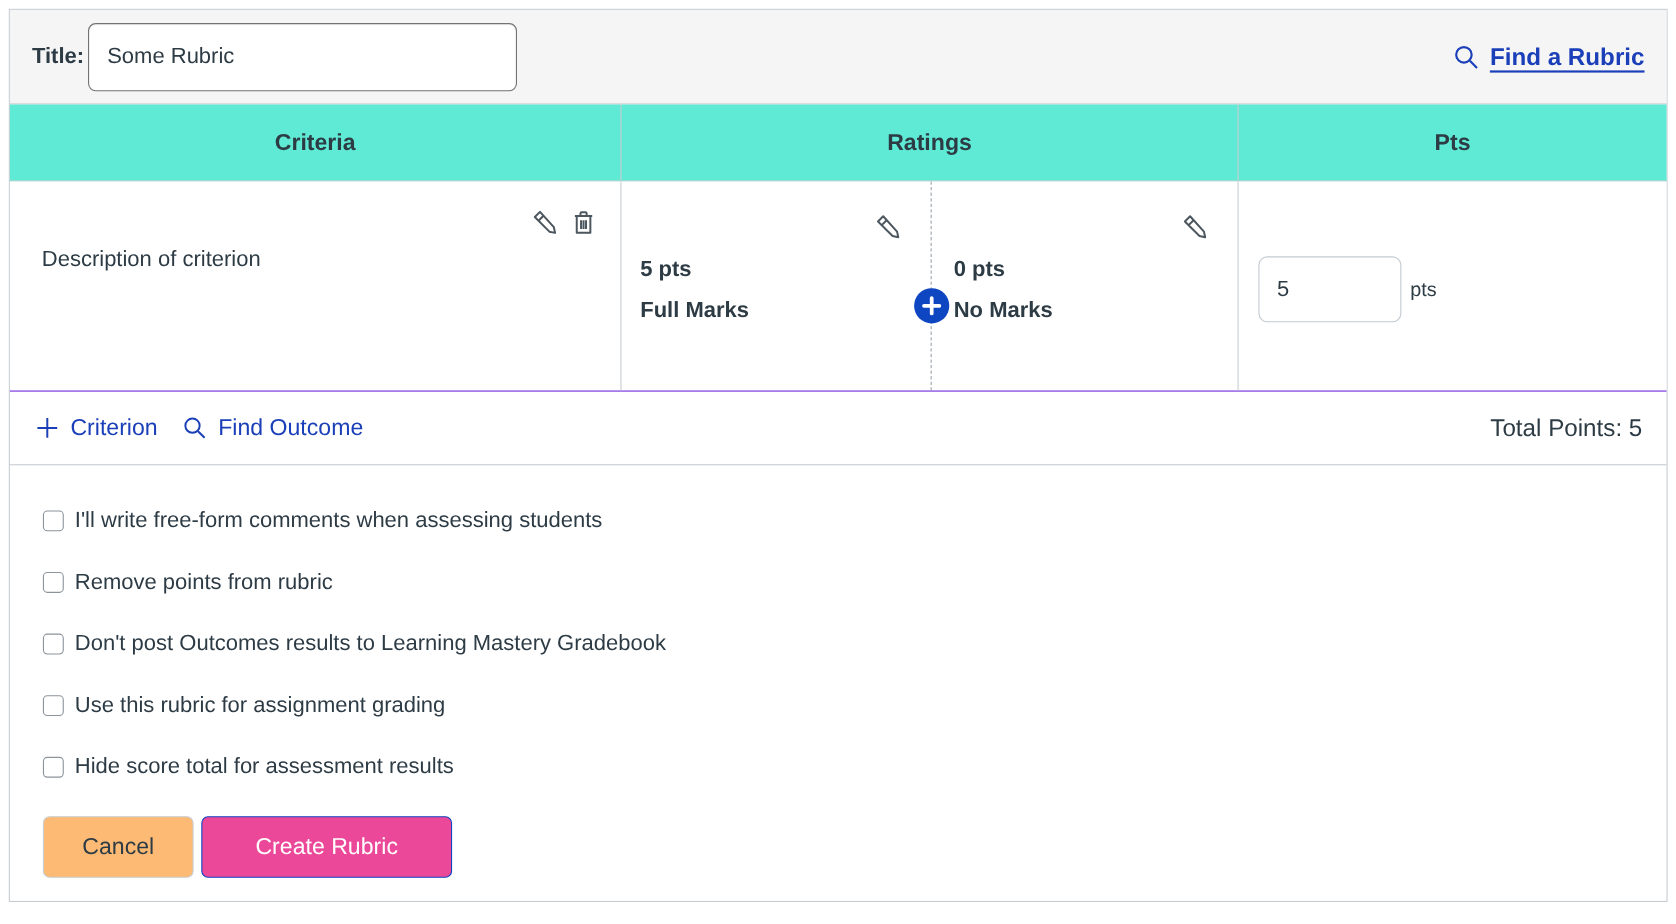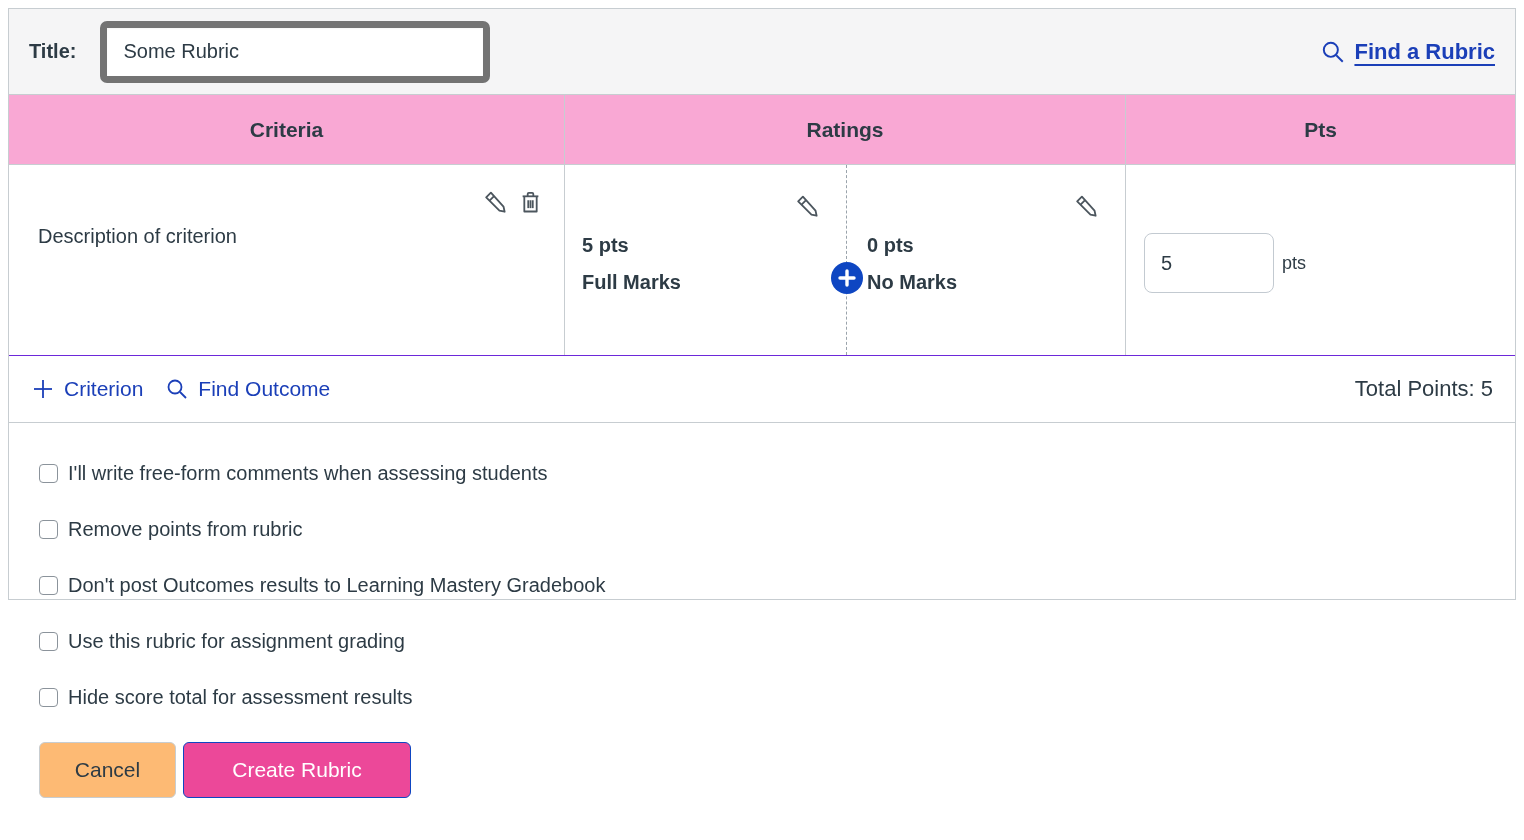--- a/index.html
+++ b/index.html
@@ -1,34 +1,34 @@
 <!DOCTYPE html>
 <html><head>
 <meta charset="utf-8">
 <style>
   * { margin:0; padding:0; box-sizing:border-box; }
   html,body { width:1524px; height:840px; background:#fff; overflow:hidden;
               font-family:"Liberation Sans","DejaVu Sans",sans-serif; color:#2D3B45; }
 
-  .container { position:absolute; left:8px; top:8px; width:1508px; height:592px;
+  .container { position:absolute; left:8px; top:8px; width:1508px; height:812px;
                border:1px solid #C7CDD1; background:#fff; }
 
   
   .title-bar { display:flex; align-items:center; height:86px; background:#F5F5F6;
                border-bottom:1px solid #C7CDD1; padding:0 20px; }
   .title-label { font-weight:bold; font-size:20px; }
-  .title-input { margin-left:24px; width:390px; height:62px; border:7px solid #737373;
+  .title-input { margin-left:4px; width:390px; height:62px; border:1px solid #737373;
                  border-radius:7px; background:#fff; font-size:20px; padding:0 16px;
                  color:#2D3B45; font-family:inherit; box-shadow:inset 0 1px 2px rgba(0,0,0,.04); }
   .find-rubric { margin-left:auto; display:flex; align-items:center; gap:8px;
                  color:#1B3FB8; font-weight:bold; font-size:22px; text-decoration:none; cursor:pointer; }
   .find-rubric .link-text { text-decoration:underline; text-underline-offset:5px; }
 
   
-  .grid-header { display:flex; height:70px; background:#f9a8d4; border-bottom:1px solid #C7CDD1; }
+  .grid-header { display:flex; height:70px; background:#5eead4; border-bottom:1px solid #C7CDD1; }
   .grid-header .cell { display:flex; align-items:center; justify-content:center;
                        font-weight:bold; font-size:21px; }
   .col-criteria { width:555px; }
   .col-ratings  { width:561px; border-left:1px solid #C7CDD1; }
   .col-pts      { flex:1; border-left:1px solid #C7CDD1; }
 
   .grid-body { display:flex; height:191px; border-bottom:1px solid #6d28d9; background:#fff; }
   .criteria-cell { width:555px; position:relative; }
   .criteria-desc { position:absolute; left:29px; top:224px; font-size:20px; }
   .criteria-cell .criteria-desc { top:60px; }

